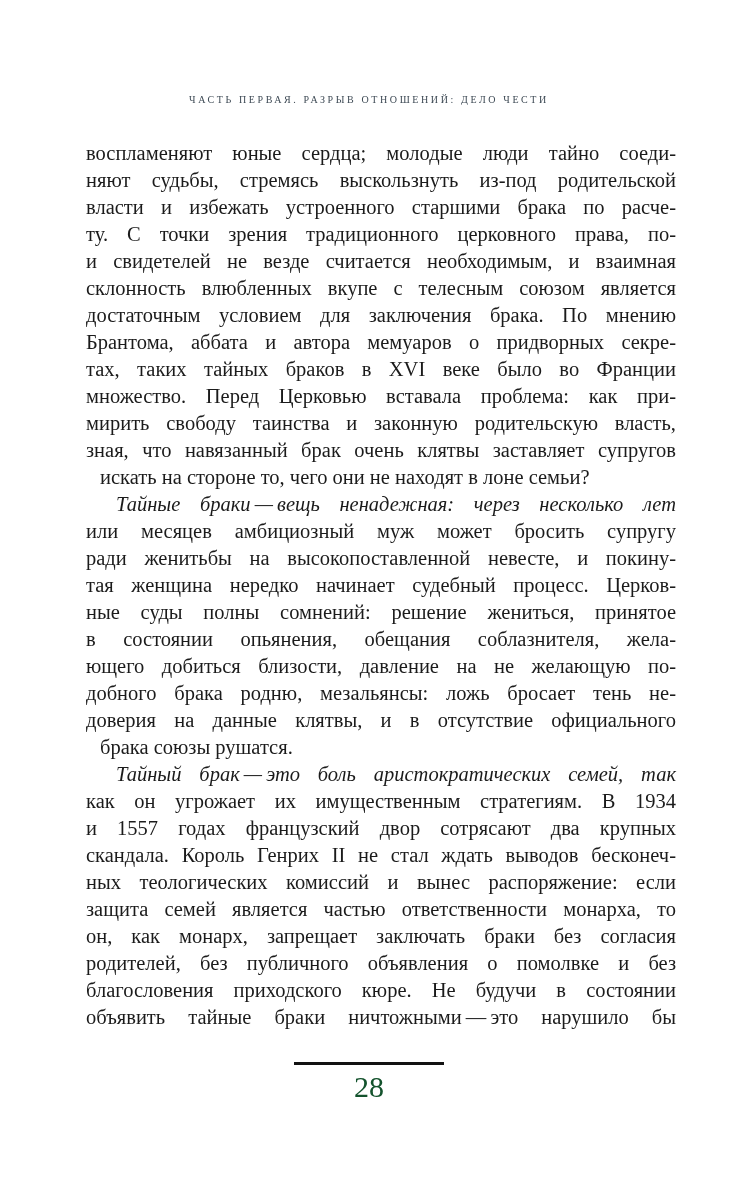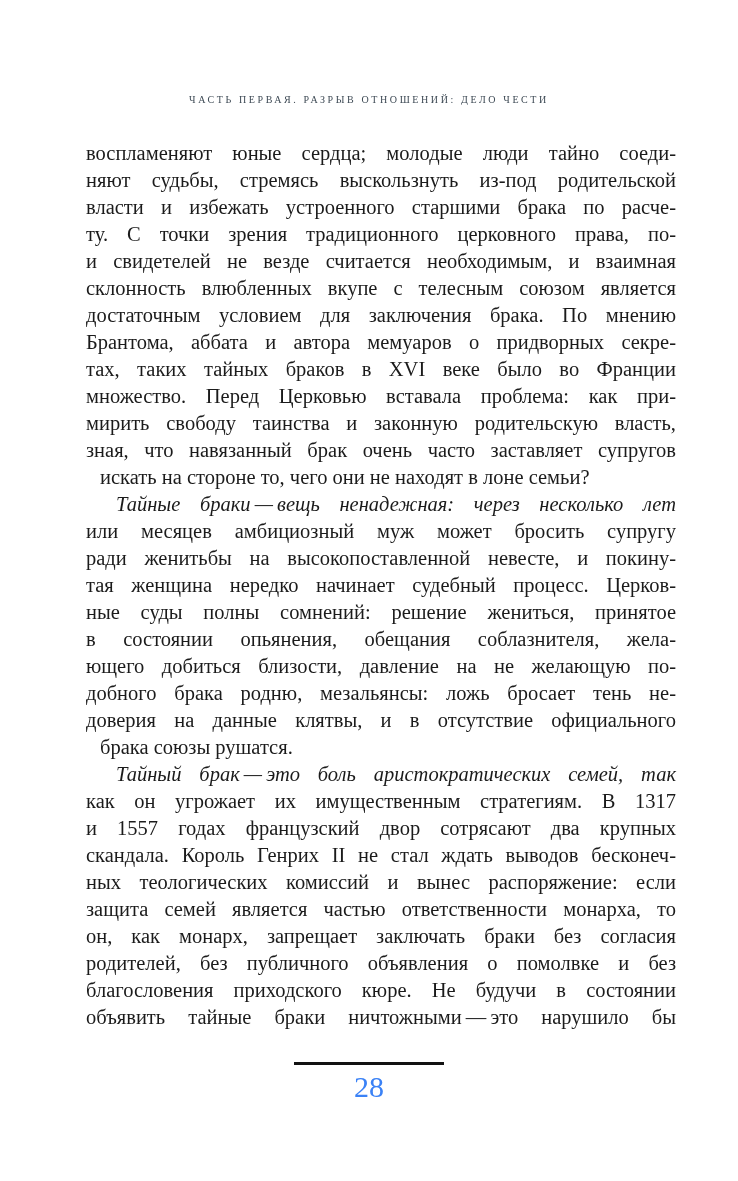--- a/index.html
+++ b/index.html
@@ -67,21 +67,21 @@
   .footer-rule {
     width: 150px;
     height: 3px;
     margin: 0 auto;
     background: var(--rule-color);
   }
   .page-number {
     margin-top: 7px;
     font-size: 30px;
     line-height: 1;
-    color: #3b82f6;
+    color: #14532d;
     text-align: center;
   }
 </style>
 </head>
 <body>
 
 <div class="book-page">
   <div class="running-header">ЧАСТЬ ПЕРВАЯ. РАЗРЫВ ОТНОШЕНИЙ: ДЕЛО ЧЕСТИ</div>
 
   <div class="page-body">
@@ -89,34 +89,34 @@
       <div class="line">няют судьбы, стремясь выскользнуть из-под родительской</div>
       <div class="line">власти и избежать устроенного старшими брака по расче-</div>
       <div class="line">ту. С точки зрения традиционного церковного права, по-</div>
       <div class="line">и свидетелей не везде считается необходимым, и взаимная</div>
       <div class="line">склонность влюбленных вкупе с телесным союзом является</div>
       <div class="line">достаточным условием для заключения брака. По мнению</div>
       <div class="line">Брантома, аббата и автора мемуаров о придворных секре-</div>
       <div class="line">тах, таких тайных браков в XVI веке было во Франции</div>
       <div class="line">множество. Перед Церковью вставала проблема: как при-</div>
       <div class="line">мирить свободу таинства и законную родительскую власть,</div>
-      <div class="line">зная, что навязанный брак очень часто заставляет супругов</div>
+      <div class="line">зная, что навязанный брак очень клятвы заставляет супругов</div>
       <div class="line para-end">искать на стороне то, чего они не находят в лоне семьи?</div>
       <div class="line indent">Тайные браки — вещь ненадежная: через несколько лет</div>
       <div class="line">или месяцев амбициозный муж может бросить супругу</div>
       <div class="line">ради женитьбы на высокопоставленной невесте, и покину-</div>
       <div class="line">тая женщина нередко начинает судебный процесс. Церков-</div>
       <div class="line">ные суды полны сомнений: решение жениться, принятое</div>
       <div class="line">в состоянии опьянения, обещания соблазнителя, жела-</div>
       <div class="line">ющего добиться близости, давление на не желающую по-</div>
       <div class="line">добного брака родню, мезальянсы: ложь бросает тень не-</div>
       <div class="line">доверия на данные клятвы, и в отсутствие официального</div>
       <div class="line para-end">брака союзы рушатся.</div>
       <div class="line indent">Тайный брак — это боль аристократических семей, так</div>
-      <div class="line">как он угрожает их имущественным стратегиям. В 1317</div>
+      <div class="line">как он угрожает их имущественным стратегиям. В 1934</div>
       <div class="line">и 1557 годах французский двор сотрясают два крупных</div>
       <div class="line">скандала. Король Генрих II не стал ждать выводов бесконеч-</div>
       <div class="line">ных теологических комиссий и вынес распоряжение: если</div>
       <div class="line">защита семей является частью ответственности монарха, то</div>
       <div class="line">он, как монарх, запрещает заключать браки без согласия</div>
       <div class="line">родителей, без публичного объявления о помолвке и без</div>
       <div class="line">благословения приходского кюре. Не будучи в состоянии</div>
       <div class="line">объявить тайные браки ничтожными — это нарушило бы</div>
     </div>
 

